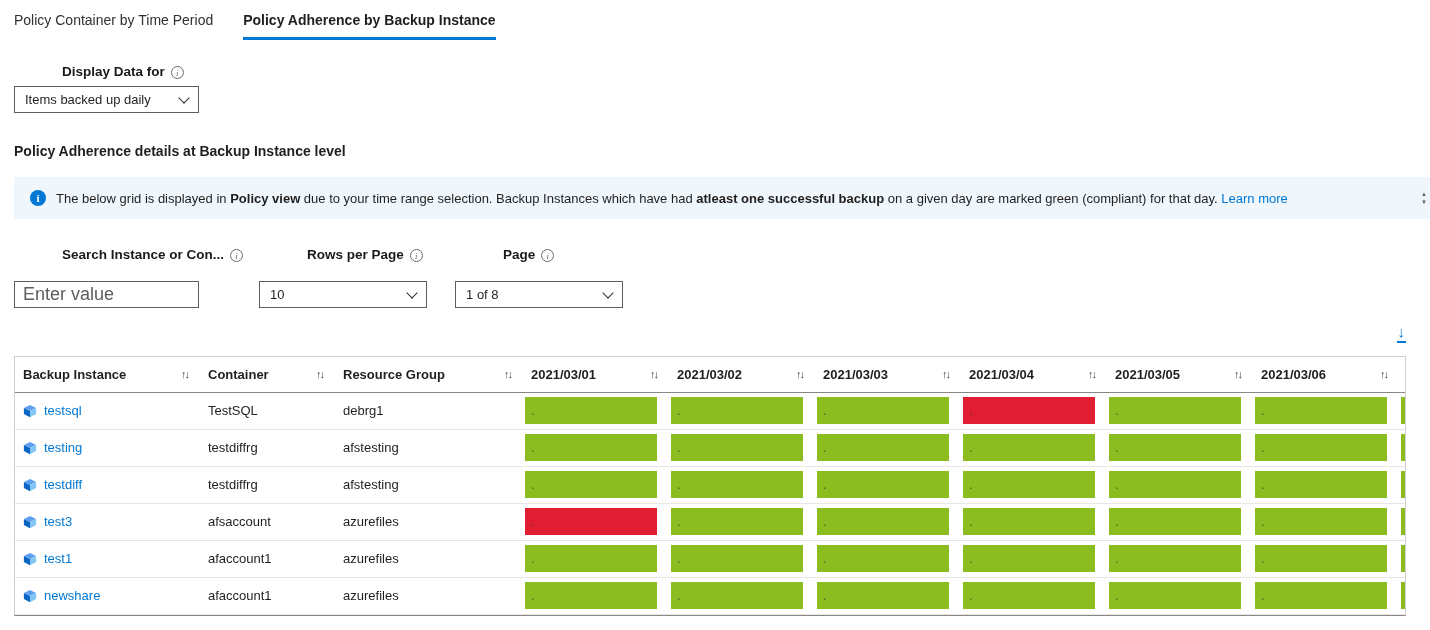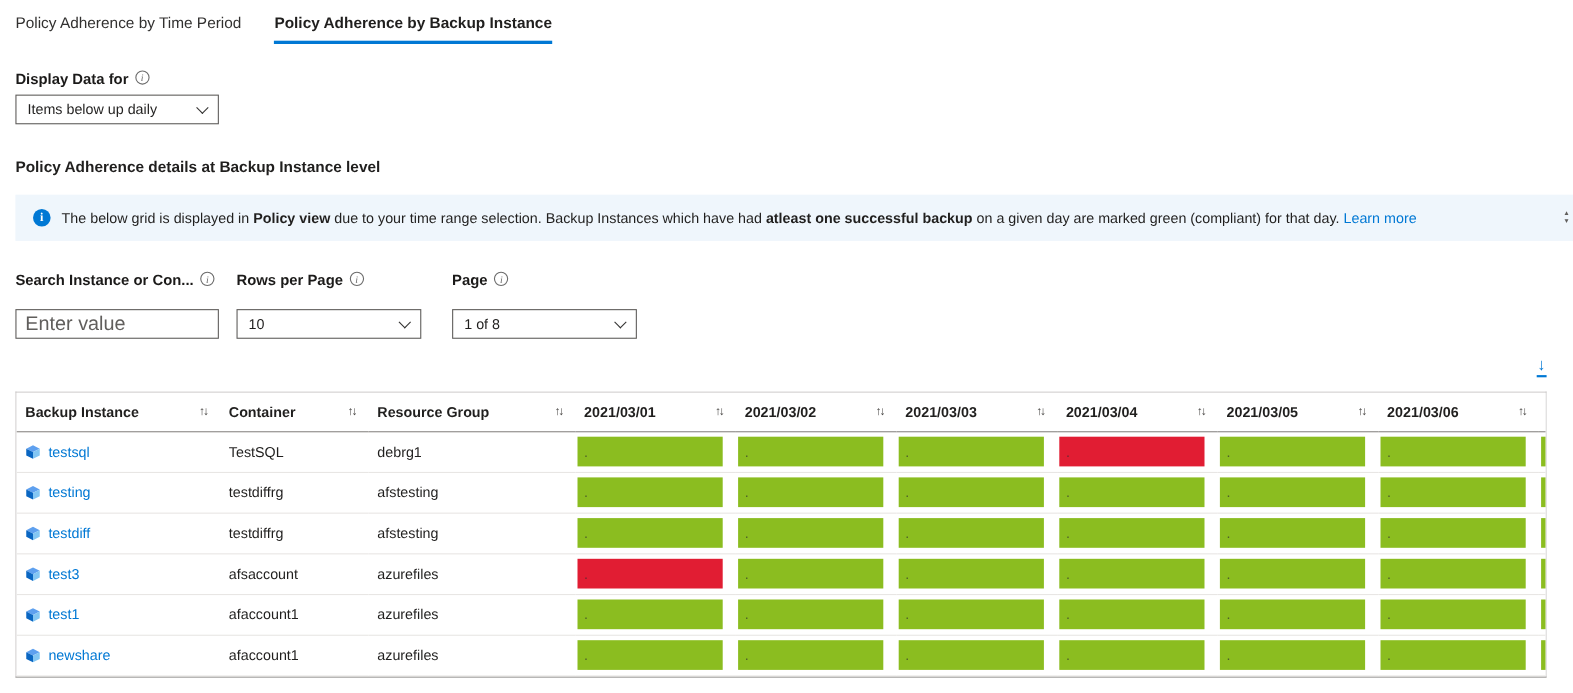--- a/index.html
+++ b/index.html
@@ -5,21 +5,21 @@
   * { box-sizing: border-box; margin: 0; padding: 0; }
   html, body { width: 1430px; height: 630px; overflow: hidden; background: #fff; }
   body { font-family: "Liberation Sans", sans-serif; color: #323130; font-size: 13px; }
 
   
   .tabs { display: flex; gap: 30px; margin: 12px 0 0 14px; font-size: 14px; }
   .tab { padding-bottom: 9px; cursor: pointer; color: #323130; border-bottom: 3px solid transparent; }
   .tab.active { font-weight: bold; color: #201f1e; border-bottom-color: #0078d4; }
 
   
-  .field-label { display: flex; align-items: flex-start; gap: 6px; font-weight: bold; font-size: 13.5px; color: #1b1a19; }
+  .field-label { display: flex; align-items: flex-end; gap: 6px; font-weight: bold; font-size: 13.5px; color: #1b1a19; margin-left: 48px; }
   .info-circle { display: inline-flex; align-items: center; justify-content: center; width: 13px; height: 13px;
     border: 1px solid #6b6b6b; border-radius: 50%; color: #6b6b6b; font: italic 9px "Liberation Serif", serif;
     font-weight: normal; flex: none; cursor: default; }
 
   
   .dropdown { display: flex; align-items: center; justify-content: space-between; border: 1px solid #605e5c;
     background: #fff; height: 27px; padding: 0 10px; font-size: 13px; color: #201f1e; cursor: pointer; }
   .chevron { width: 8px; height: 8px; border-right: 1.5px solid #323130; border-bottom: 1.5px solid #323130;
     transform: rotate(45deg); margin-top: -4px; flex: none; }
   .text-input { width: 185px; height: 27px; border: 1px solid #605e5c; padding: 0 8px; font-size: 18px;
@@ -67,31 +67,31 @@
   .status[data-status="green"] { background: #8bbd20; }
   .status[data-status="red"]   { background: #e11d33; }
   .dot { color: #2f2f2f; opacity: .65; margin-left: 6px; font-size: 13px; }
 </style>
 </head>
 <body>
 
 <div class="page">
 
   <div class="tabs">
-    <div class="tab">Policy Adherence by Time Period</div>
+    <div class="tab">Policy Container by Time Period</div>
     <div class="tab active">Policy Adherence by Backup Instance</div>
   </div>
 
   <div class="display-data">
     <div class="field-label">
       <span>Display Data for</span>
       <span class="info-circle">i</span>
     </div>
     <div class="dropdown">
-      <span>Items below up daily</span>
+      <span>Items backed up daily</span>
       <span class="chevron"></span>
     </div>
   </div>
 
   <div class="section-title">Policy Adherence details at Backup Instance level</div>
 
   <div class="banner">
     <span class="banner-icon">i</span>
     <span class="banner-text">
       <span>The below grid is displayed in </span><b>Policy view</b><span> due to your time range selection. Backup Instances which have had </span><b>atleast one successful backup</b><span> on a given day are marked green (compliant) for that day. </span><a>Learn more</a>

